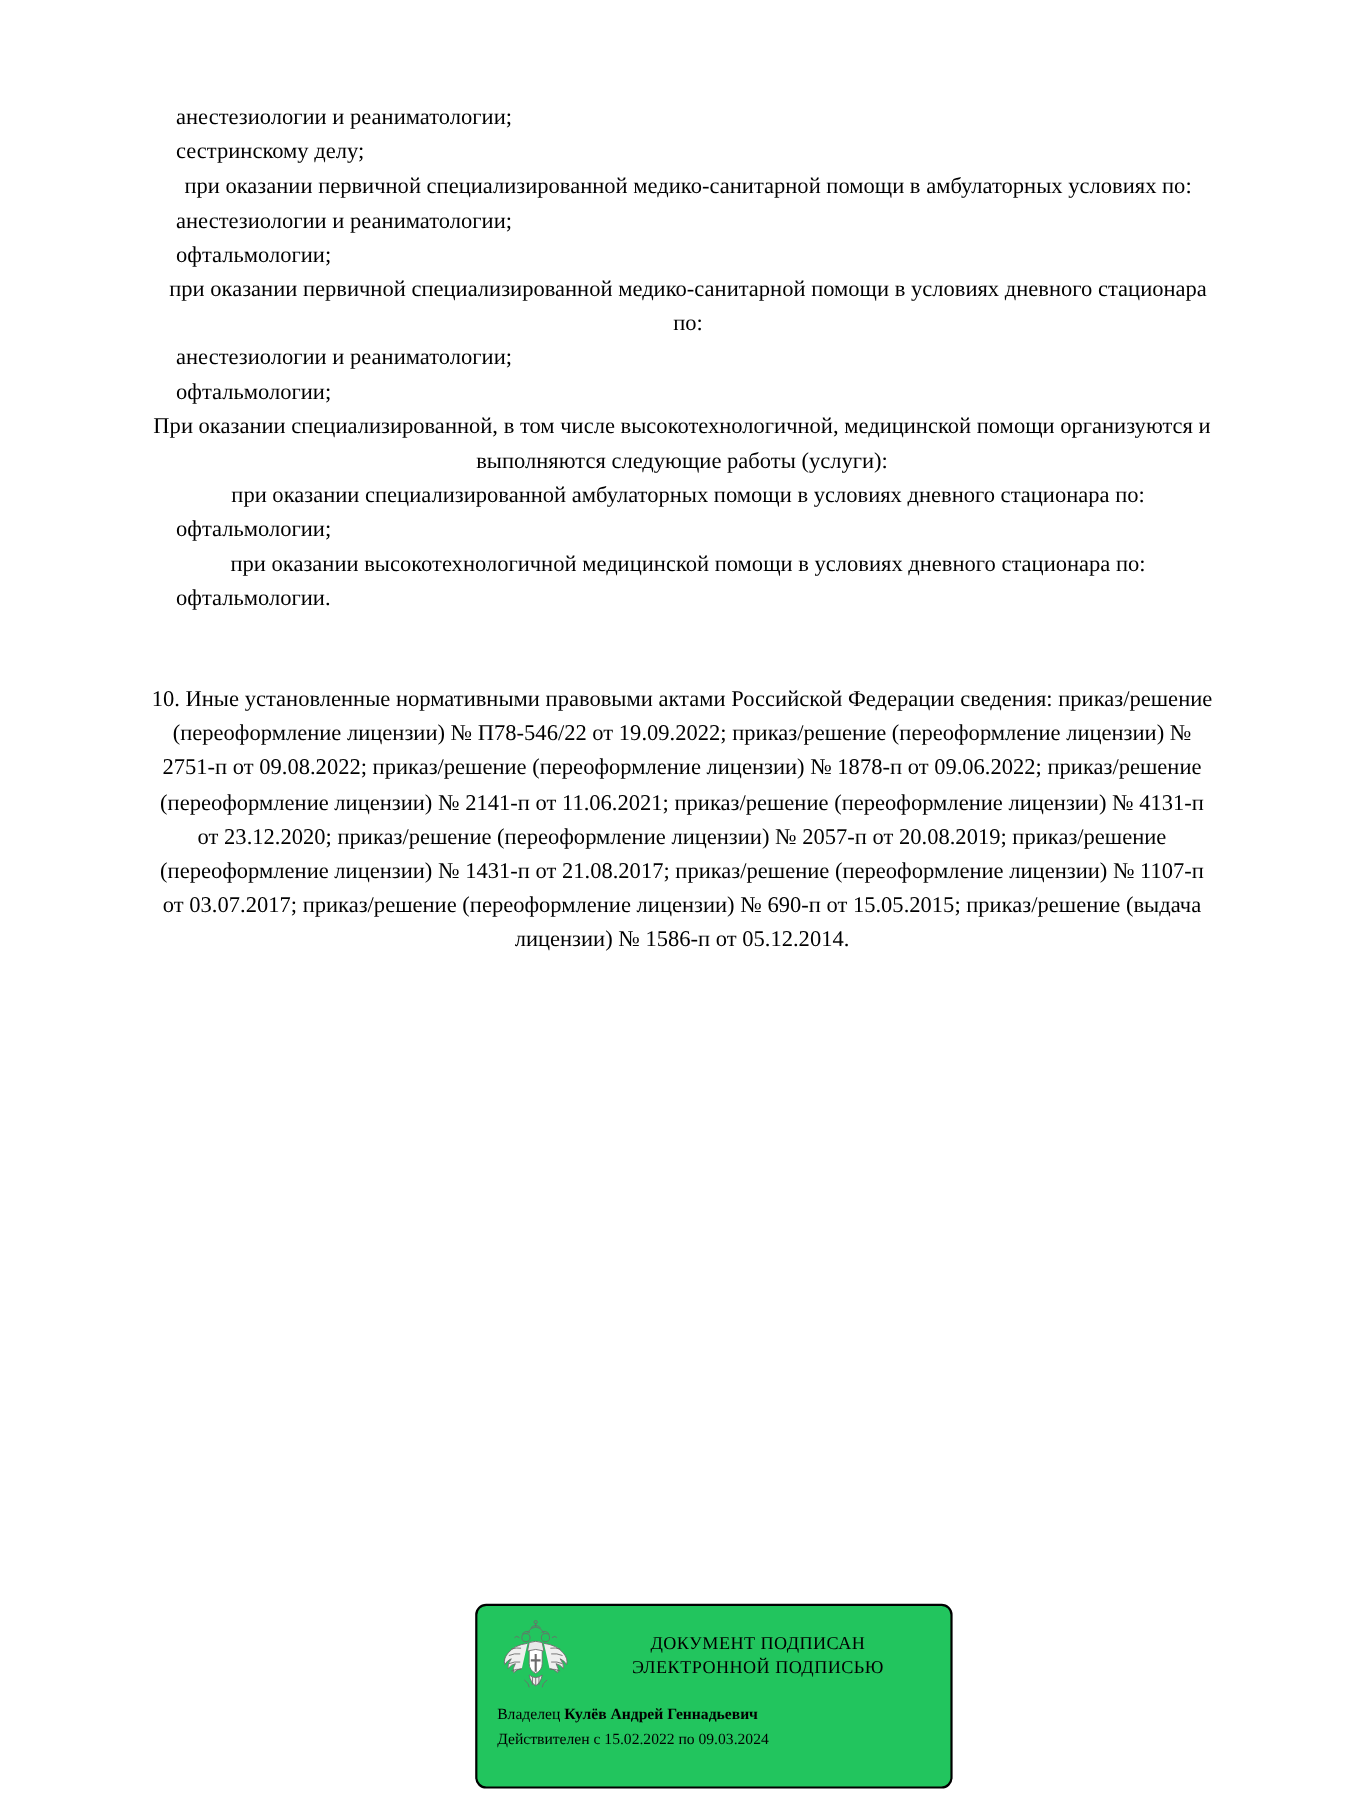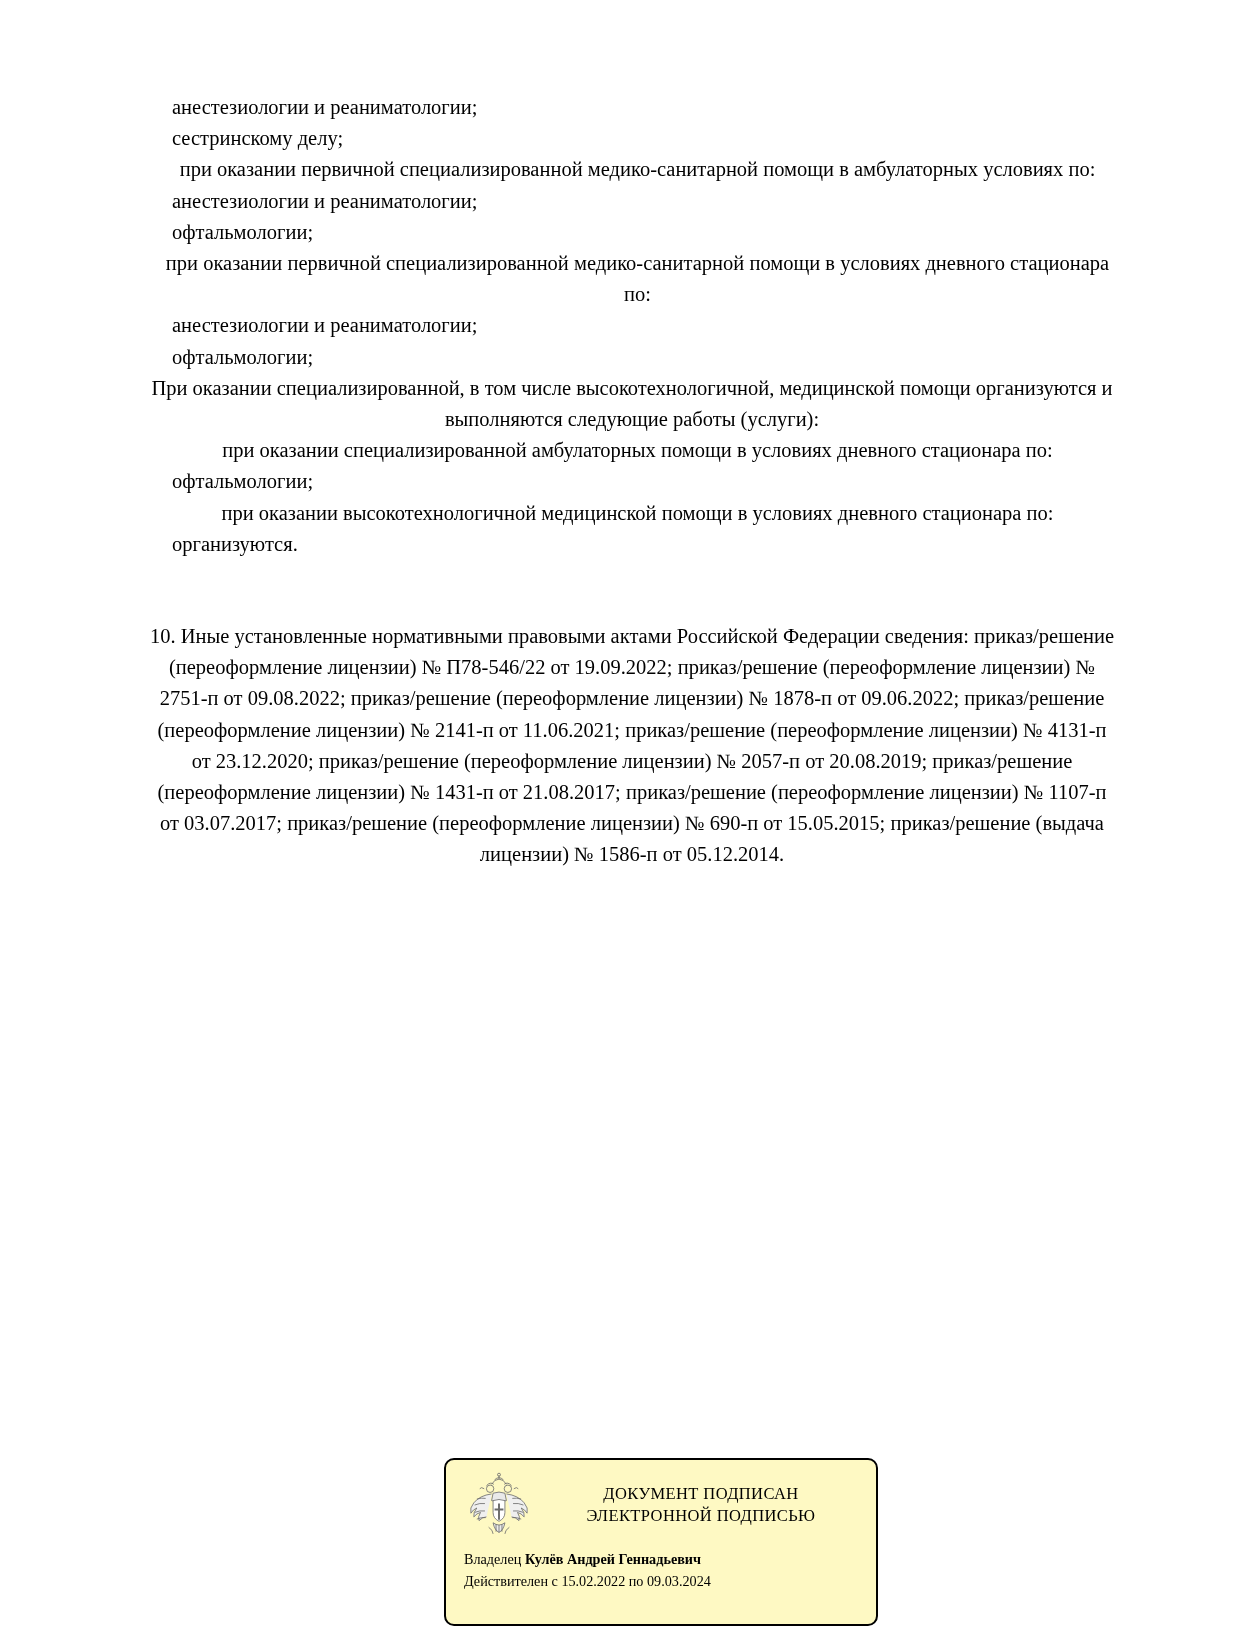--- a/index.html
+++ b/index.html
@@ -10,21 +10,21 @@
   body {
     width: 1240px;
     height: 1650px;
     font-family: "Liberation Serif", "DejaVu Serif", serif;
     color: #000000;
     position: relative;
     overflow: hidden;
   }
   .page {
     position: absolute;
-    left: 12px;
+    left: 0;
     top: 0;
     width: 1084px;
     height: 1650px;
   }
   .content {
     position: absolute;
     left: 136px;
     top: 92px;
     width: 968px;
   }
@@ -48,21 +48,21 @@
   
   .stamp {
     position: absolute;
     left: 432px;
     top: 1458px;
     width: 434px;
     height: 168px;
     border: 2px solid #000;
     border-radius: 10px;
     box-sizing: border-box;
-    background: #fef9c3;
+    background: #22c55e;
   }
   .stamp-top {
     display: flex;
     align-items: flex-start;
     padding: 9px 0 0 0;
   }
   .emblem {
     width: 74px;
     height: 74px;
     margin-left: 16px;
@@ -105,21 +105,21 @@
       <div class="para ind-1">при оказании первичной специализированной медико-санитарной помощи в амбулаторных условиях по:</div>
       <div class="line ind-2">анестезиологии и реаниматологии;</div>
       <div class="line ind-2">офтальмологии;</div>
       <div class="para ind-1">при оказании первичной специализированной медико-санитарной помощи в условиях дневного стационара по:</div>
       <div class="line ind-2">анестезиологии и реаниматологии;</div>
       <div class="line ind-2">офтальмологии;</div>
       <div class="para ind-0">При оказании специализированной, в том числе высокотехнологичной, медицинской помощи организуются и выполняются следующие работы (услуги):</div>
       <div class="para ind-1">при оказании специализированной амбулаторных помощи в условиях дневного стационара по:</div>
       <div class="line ind-2">офтальмологии;</div>
       <div class="para ind-1">при оказании высокотехнологичной медицинской помощи в условиях дневного стационара по:</div>
-      <div class="line ind-2">организуются.</div>
+      <div class="line ind-2">офтальмологии.</div>
     </div>
 
     <div class="gap-sec"></div>
 
 
     <div class="gap-small"></div>
 
     <div class="para ind-0">10. Иные установленные нормативными правовыми актами Российской Федерации сведения: приказ/решение (переоформление лицензии) № П78-546/22 от 19.09.2022; приказ/решение (переоформление лицензии) № 2751-п от 09.08.2022; приказ/решение (переоформление лицензии) № 1878-п от 09.06.2022; приказ/решение (переоформление лицензии) № 2141-п от 11.06.2021; приказ/решение (переоформление лицензии) № 4131-п от 23.12.2020; приказ/решение (переоформление лицензии) № 2057-п от 20.08.2019; приказ/решение (переоформление лицензии) № 1431-п от 21.08.2017; приказ/решение (переоформление лицензии) № 1107-п от 03.07.2017; приказ/решение (переоформление лицензии) № 690-п от 15.05.2015; приказ/решение (выдача лицензии) № 1586-п от 05.12.2014.</div>
 
     <div class="gap-small"></div>

